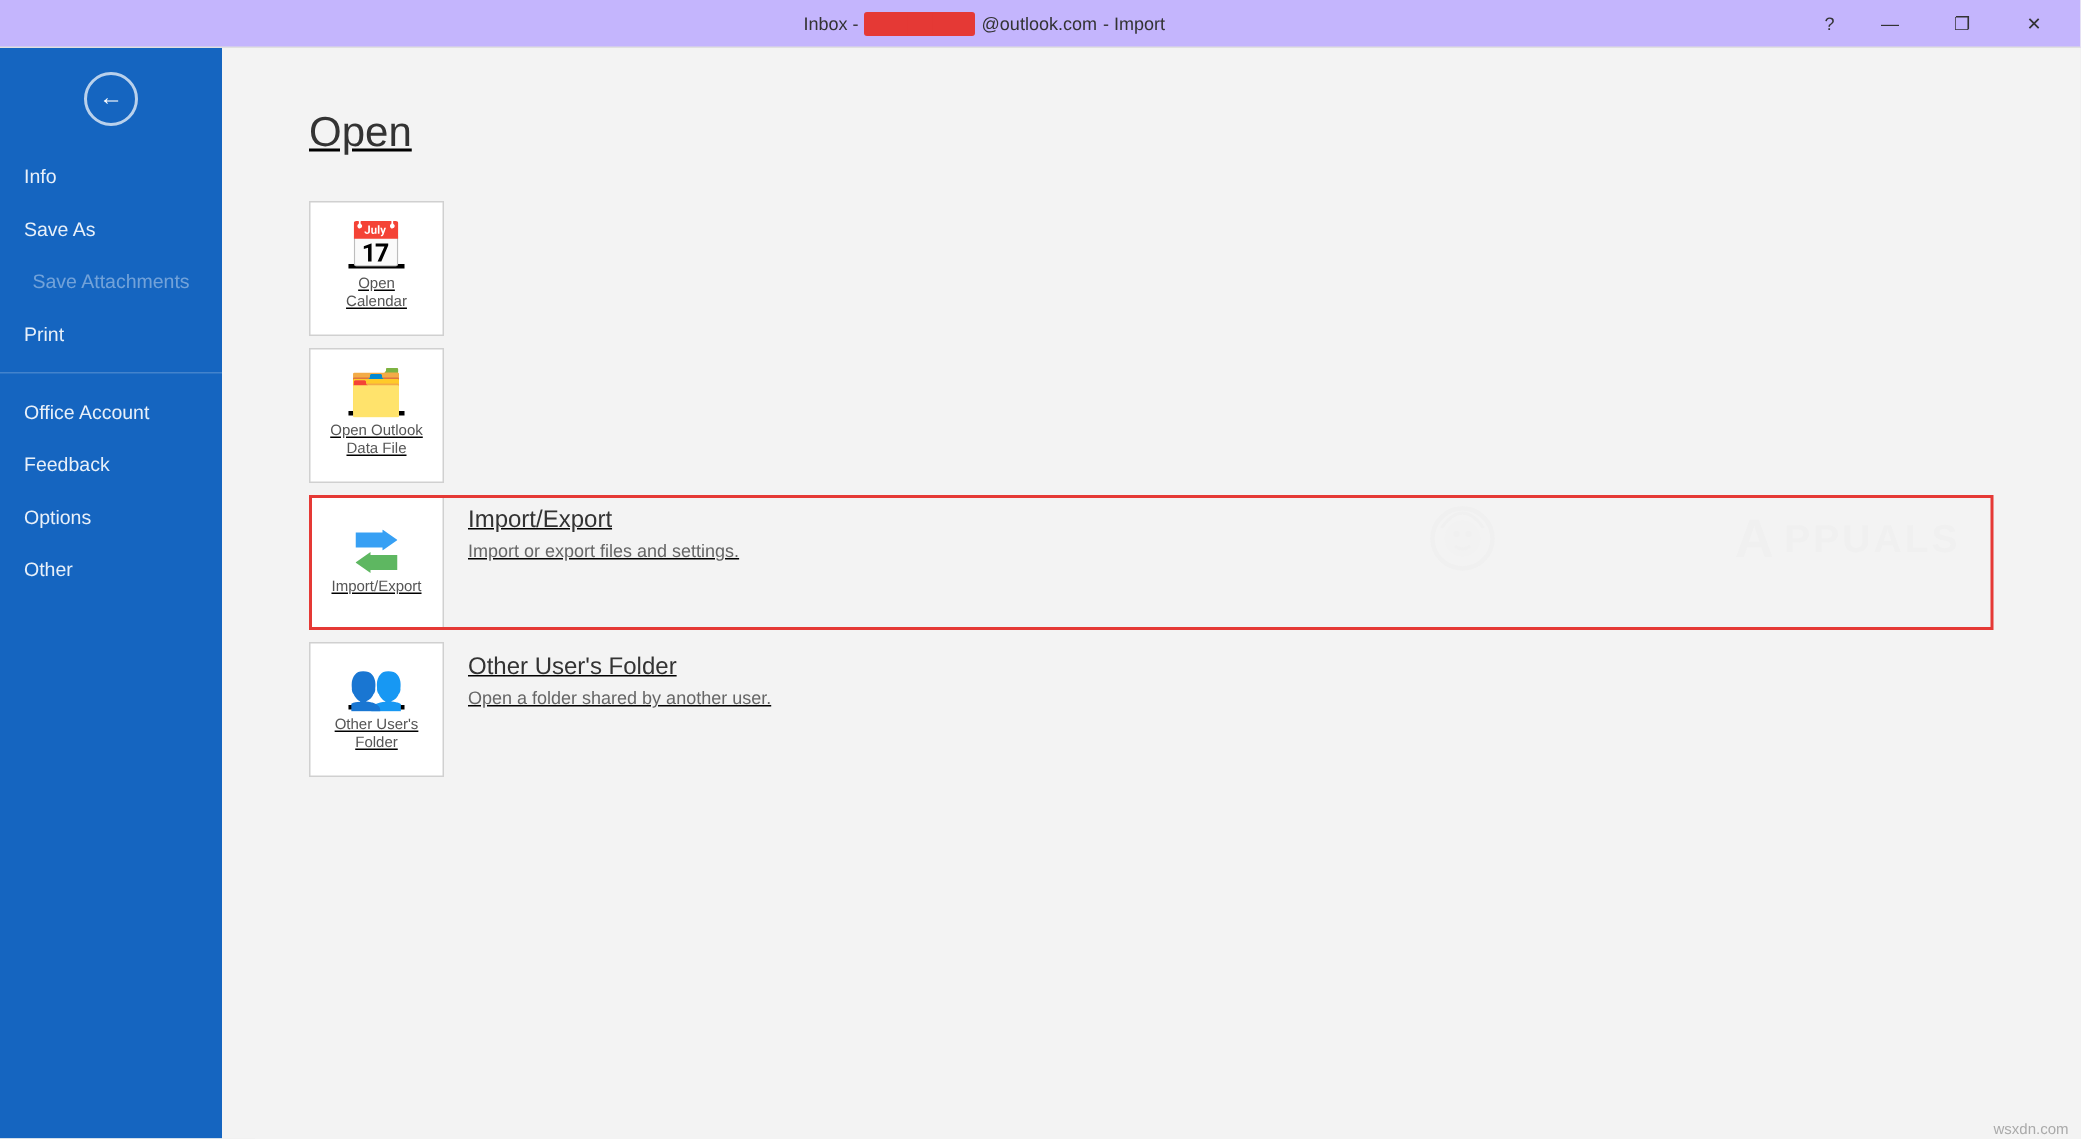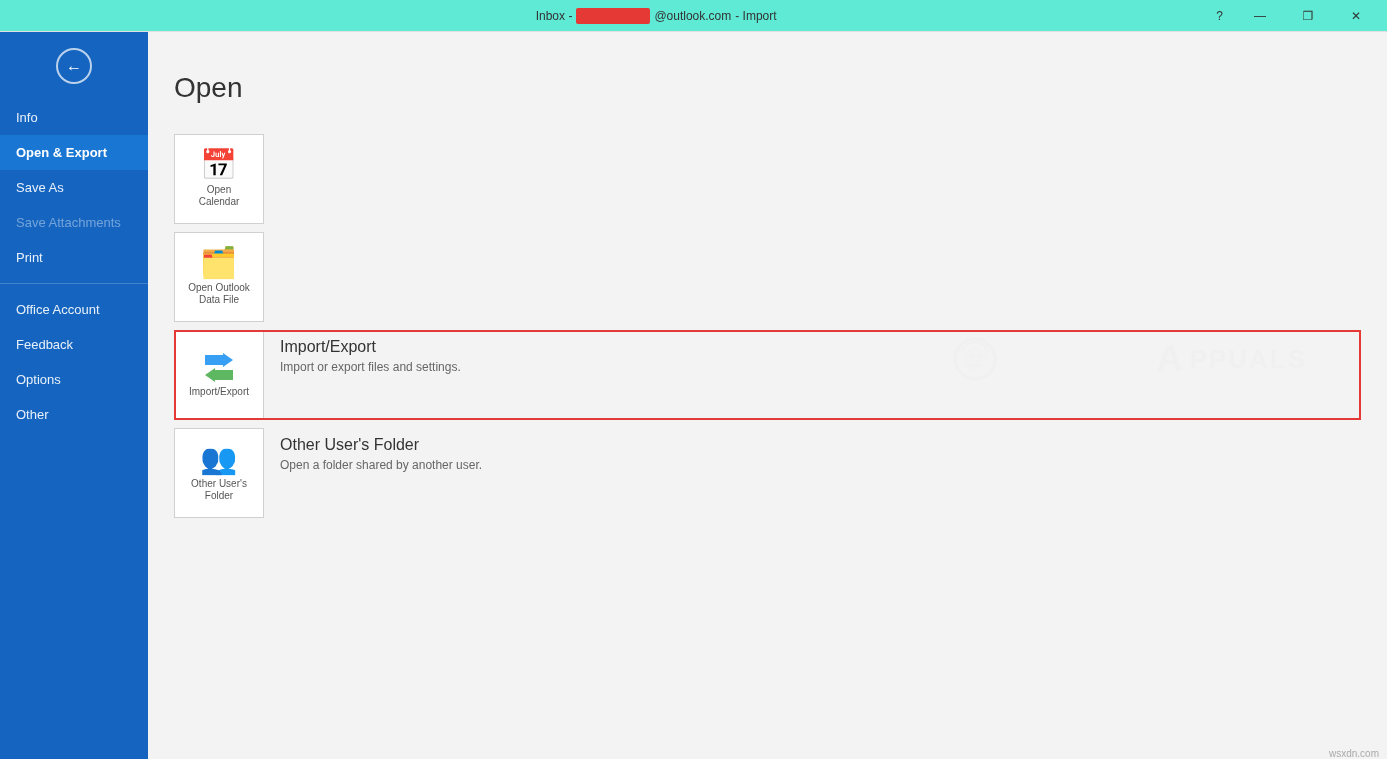--- a/index.html
+++ b/index.html
@@ -8,21 +8,21 @@
       background: #f0f0f0;
       width: 1387px;
       height: 759px;
       overflow: hidden;
       display: flex;
       flex-direction: column;
     }
 
     
     .title-bar {
-      background: #5eead4;
+      background: #c4b5fd;
       height: 32px;
       display: flex;
       align-items: center;
       justify-content: space-between;
       border-bottom: 1px solid #e0e0e0;
       padding: 0 8px;
       flex-shrink: 0;
     }
     .title-bar-center {
       display: flex;
@@ -110,33 +110,35 @@
       display: block;
     }
     .sidebar-item.active {
       background: #1976d2;
       color: white;
       font-weight: 600;
     }
     .sidebar-item.disabled {
       color: rgba(255,255,255,0.4);
       cursor: default;
+      text-align: center;
     }
     .sidebar-divider {
       height: 1px;
       background: rgba(255,255,255,0.2);
       margin: 8px 0;
     }
 
     
     .main-content {
       flex: 1;
       background: #f3f3f3;
-      padding: 40px 26px;
+      padding: 40px 58px;
       overflow-y: auto;
+      text-decoration: underline;
     }
     .page-title {
       font-size: 28px;
       font-weight: 300;
       color: #333;
       margin-bottom: 30px;
     }
 
     
     .items-list {
@@ -246,21 +248,20 @@
 <div class="app-body">
 
   <div class="sidebar">
     <div class="sidebar-back">
       <div class="back-circle">
         <span>←</span>
       </div>
     </div>
     <nav class="sidebar-nav">
       <a class="sidebar-item">Info</a>
-      <a class="sidebar-item active">Open &amp; Export</a>
       <a class="sidebar-item">Save As</a>
       <a class="sidebar-item disabled">Save Attachments</a>
       <a class="sidebar-item">Print</a>
       <div class="sidebar-divider"></div>
       <a class="sidebar-item">Office Account</a>
       <a class="sidebar-item">Feedback</a>
       <a class="sidebar-item">Options</a>
       <a class="sidebar-item">Other</a>
     </nav>
   </div>

